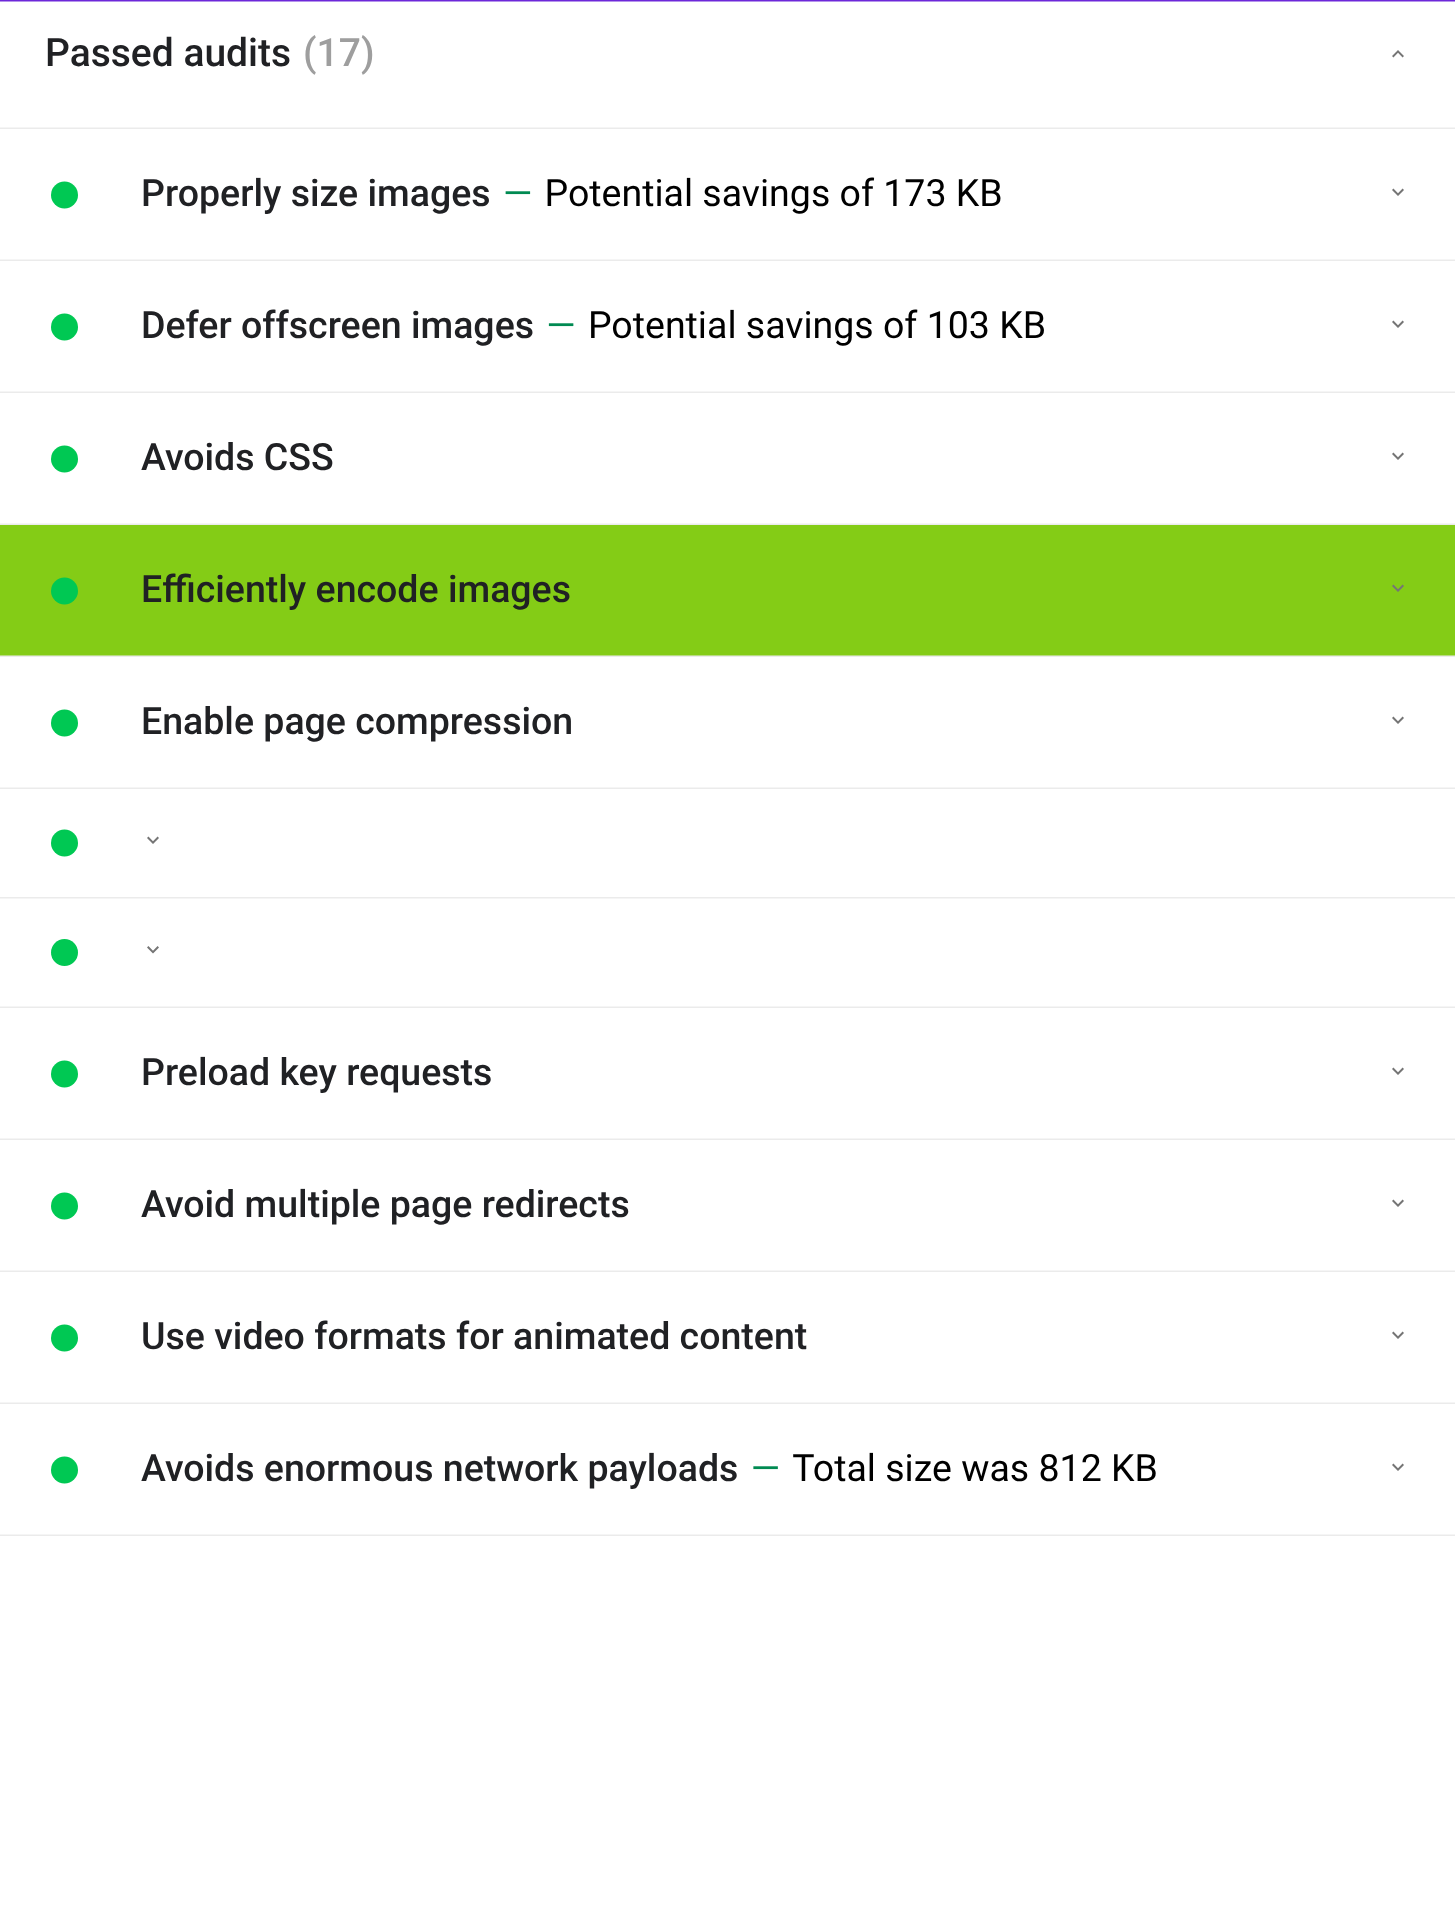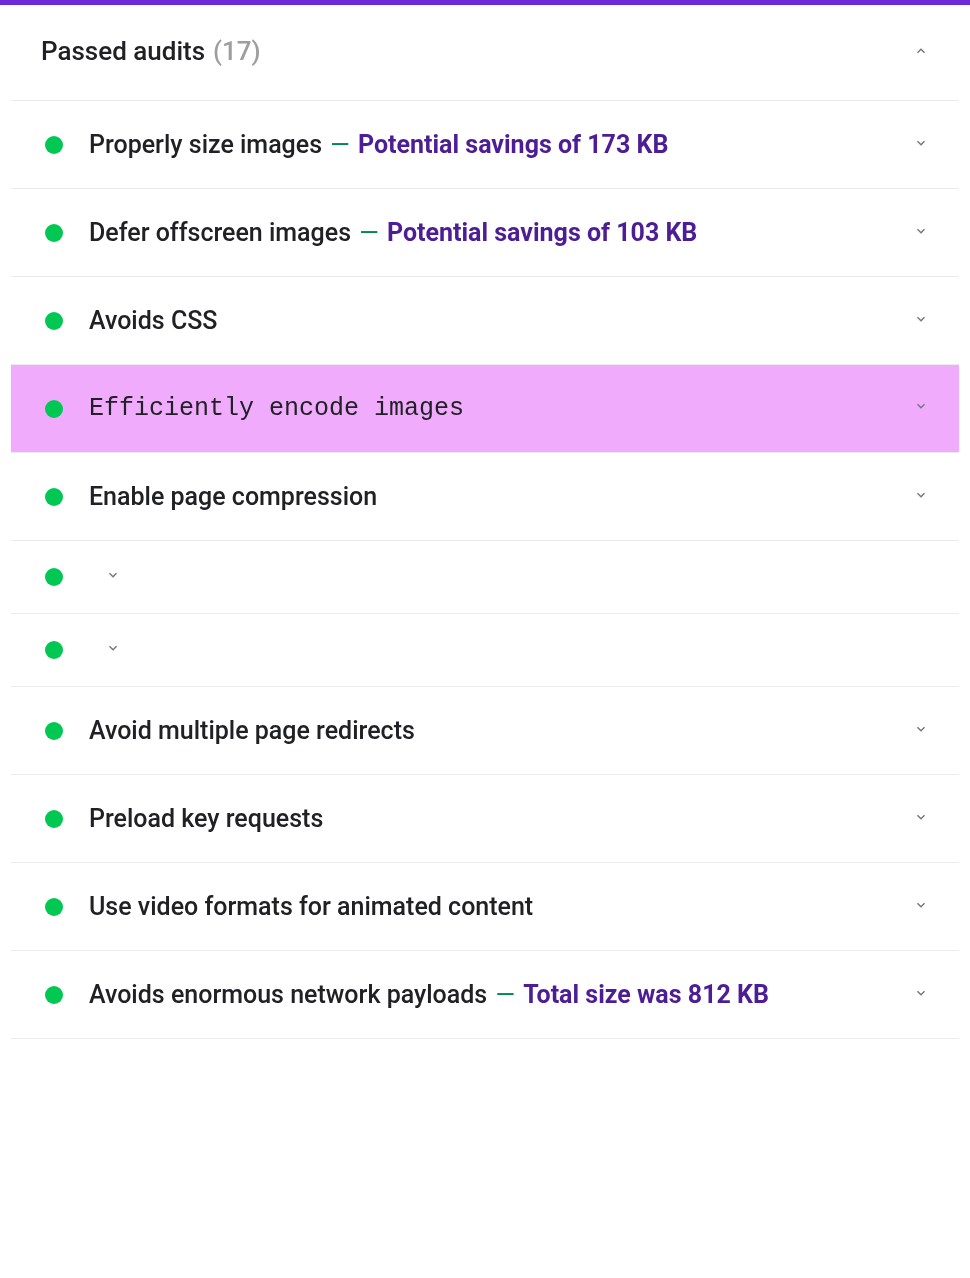--- a/index.html
+++ b/index.html
@@ -9,22 +9,22 @@
     }
 
     body {
       font-family: Roboto, -apple-system, BlinkMacSystemFont, "Segoe UI", Helvetica, Arial, sans-serif;
       background: #fff;
       width: 970px;
       color: #202124;
     }
 
     .container {
-      border-top: 5px solid #6d28d9;
-      padding: 11px;
+      border-top: 1px solid #6d28d9;
+      padding: 0;
     }
 
     .header {
       display: flex;
       align-items: center;
       justify-content: space-between;
       padding: 20px 30px 34px 30px;
       cursor: pointer;
       border-bottom: 1px solid #ebebeb;
     }
@@ -61,22 +61,21 @@
 
     .audit-item {
       display: flex;
       align-items: center;
       padding: 26px 30px 26px 34px;
       border-bottom: 1px solid #ebebeb;
       cursor: pointer;
     }
 
     .audit-item.hovered {
-      background: #f0abfc;
-      font-family: Liberation Mono, monospace;
+      background: #84cc16;
     }
 
     .status-dot {
       width: 18px;
       height: 18px;
       border-radius: 50%;
       background: #00c853;
       flex-shrink: 0;
       margin-right: 26px;
     }
@@ -87,25 +86,26 @@
 
     .audit-content {
       flex: 1;
       font-size: 25px;
       line-height: 1.4;
     }
 
     .audit-title {
       font-weight: 500;
       color: #202124;
+      margin-left: 16px;
     }
 
     .audit-detail {
-      color: #4c1d95;
-      font-weight: 700;
+      color: #000000;
+      font-weight: 400;
     }
 
     .dash {
       color: #008a52;
       margin: 0 2px;
     }
 
     .expand-chevron {
       flex-shrink: 0;
       margin-left: 16px;
@@ -176,28 +176,28 @@
           </svg></span>
       </li>
       <li class="audit-item multiline">
         <span class="status-dot"></span>
         <span class="expand-chevron"><svg viewBox="0 0 24 24">
             <path d="M7.41 8.59L12 13.17l4.59-4.58L18 10l-6 6-6-6 1.41-1.41z"></path>
           </svg></span>
       </li>
       <li class="audit-item">
         <span class="status-dot"></span>
+        <div class="audit-content"><span class="audit-title">Preload key requests</span></div>
+        <span class="expand-chevron"><svg viewBox="0 0 24 24">
+            <path d="M7.41 8.59L12 13.17l4.59-4.58L18 10l-6 6-6-6 1.41-1.41z"></path>
+          </svg></span>
+      </li>
+      <li class="audit-item">
+        <span class="status-dot"></span>
         <div class="audit-content"><span class="audit-title">Avoid multiple page redirects</span></div>
-        <span class="expand-chevron"><svg viewBox="0 0 24 24">
-            <path d="M7.41 8.59L12 13.17l4.59-4.58L18 10l-6 6-6-6 1.41-1.41z"></path>
-          </svg></span>
-      </li>
-      <li class="audit-item">
-        <span class="status-dot"></span>
-        <div class="audit-content"><span class="audit-title">Preload key requests</span></div>
         <span class="expand-chevron"><svg viewBox="0 0 24 24">
             <path d="M7.41 8.59L12 13.17l4.59-4.58L18 10l-6 6-6-6 1.41-1.41z"></path>
           </svg></span>
       </li>
       <li class="audit-item">
         <span class="status-dot"></span>
         <div class="audit-content"><span class="audit-title">Use video formats for animated content</span></div>
         <span class="expand-chevron"><svg viewBox="0 0 24 24">
             <path d="M7.41 8.59L12 13.17l4.59-4.58L18 10l-6 6-6-6 1.41-1.41z"></path>
           </svg></span>

